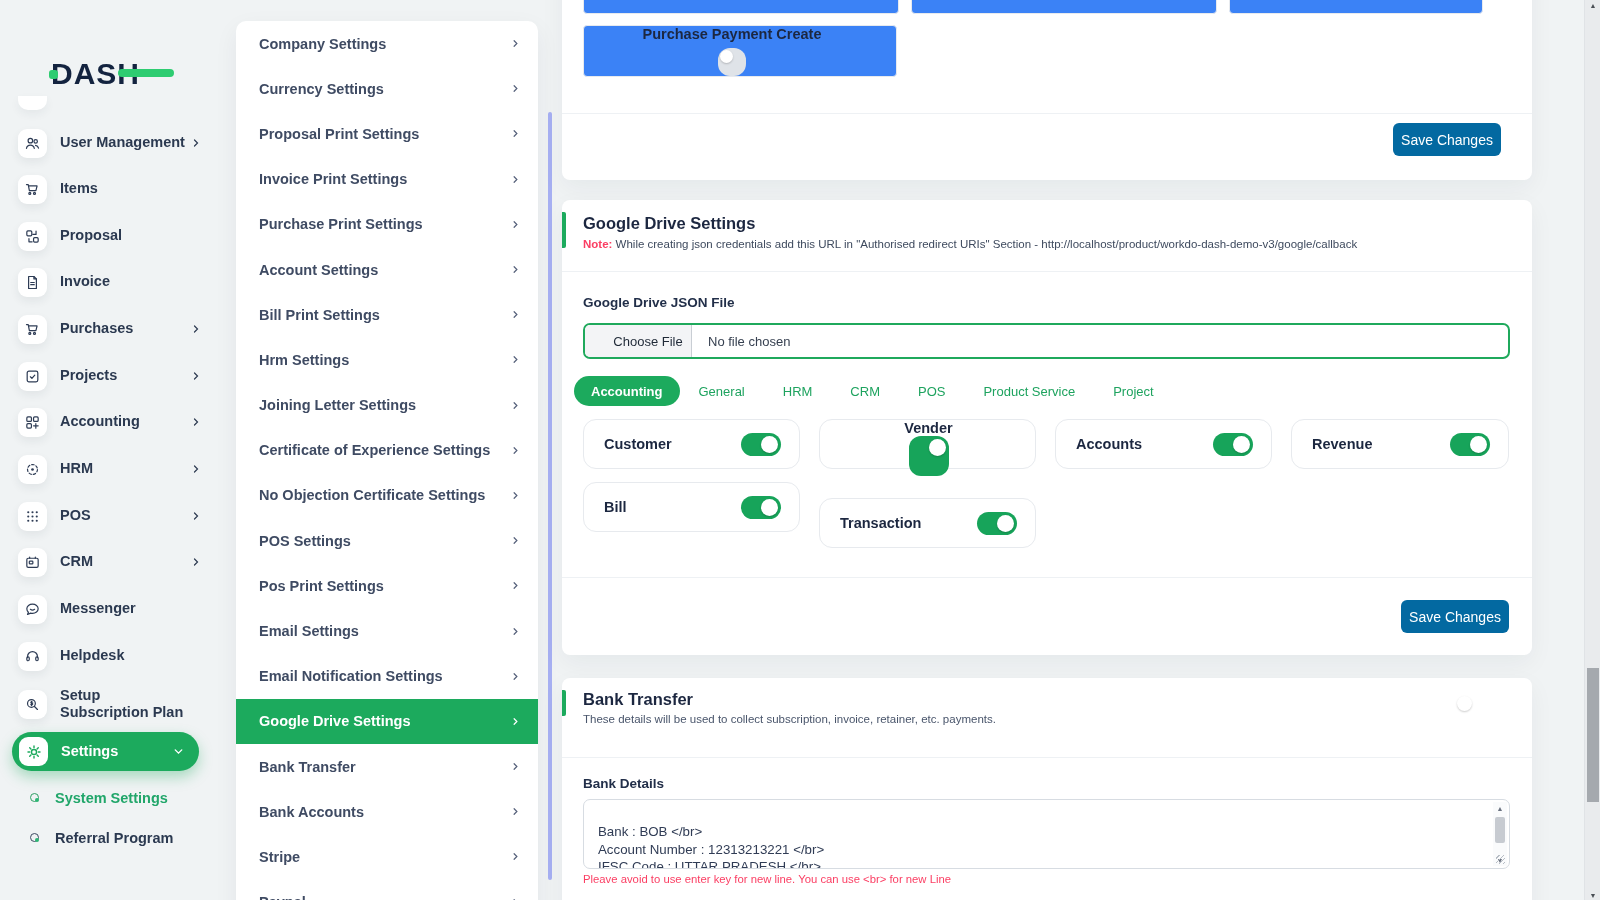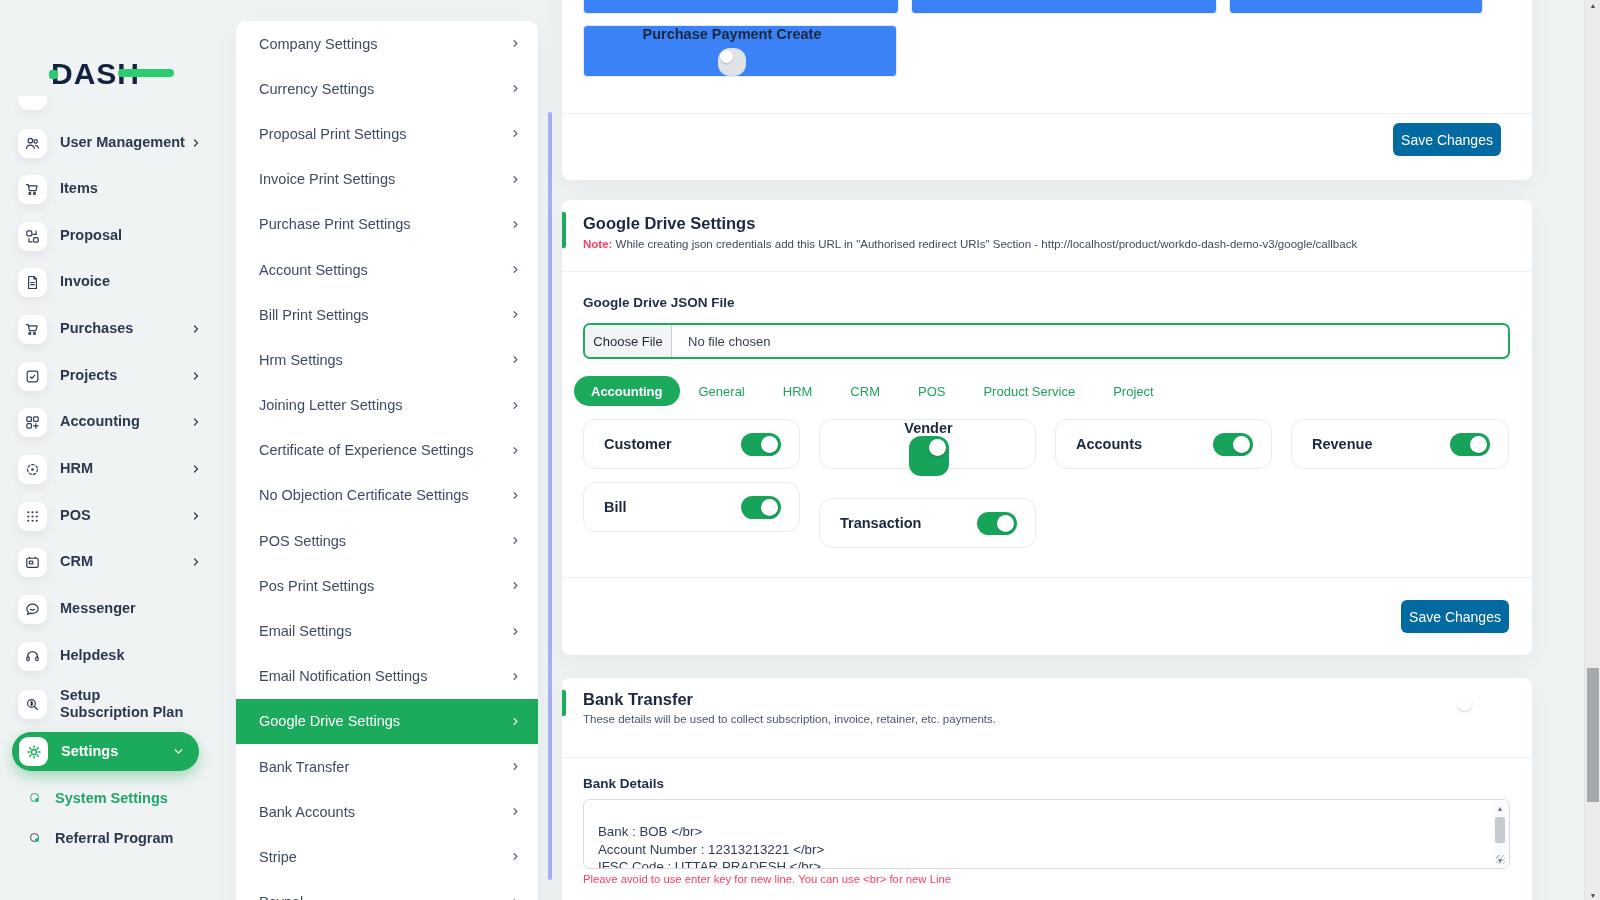--- a/index.html
+++ b/index.html
@@ -27,21 +27,21 @@
   .bullet{width:7px;height:7px;border-radius:50%;border:1.5px solid #3c4a61;position:relative;flex:0 0 7px;}
   .bullet:after{content:"";position:absolute;right:-1px;bottom:-1px;width:4px;height:4px;border-radius:50%;background:#2bb673;}
   .sub-item.active .bullet{border-color:#2f9e63;}
   .sub-label{margin-left:16px;font-size:14.5px;font-weight:600;color:#2b3950;}
   .sub-item.active .sub-label{color:#21a66a;}
 
   
   .smenu{position:absolute;left:236px;top:21px;width:302px;height:905px;background:#fff;border-radius:10px;
          box-shadow:0 8px 24px rgba(25,42,60,.06);overflow:hidden;}
   .sm-row{height:45.2px;display:flex;align-items:center;padding:0 17px 0 23px;cursor:pointer;}
-  .sm-label{flex:1;font-size:14.5px;font-weight:400;color:#3f4b63;}
+  .sm-label{flex:1;font-size:14.5px;font-weight:700;color:#3f4b63;}
   .sm-chev{color:#55607a;display:flex;}
   .sm-row.active{background:#1caa5d;}
   .sm-row.active .sm-label,.sm-row.active .sm-chev{color:#fff;}
   .smenu-scrollbar{position:absolute;left:548px;top:112px;width:4px;height:768px;border-radius:3px;background:#a6aff2;}
 
   
   .card{position:absolute;left:562px;width:970px;background:#fff;border-radius:8px;box-shadow:0 8px 24px rgba(25,42,60,.05);}
   .divider{position:absolute;left:0;width:970px;height:1px;background:#eef1f4;}
   .accent{position:absolute;left:0;width:4px;background:#1caa5d;border-radius:0 2px 2px 0;}
   .cut-box{position:absolute;border:1px solid #e7eaee;border-radius:4px;background:#3b82f6;flex-direction:column;}
@@ -59,21 +59,21 @@
   .switch{position:relative;width:40px;height:23px;border-radius:12px;background:#17a45a;flex:0 0 40px;cursor:pointer;}
   .switch .knob{position:absolute;top:3px;right:3px;width:17px;height:17px;border-radius:50%;background:#fff;box-shadow:0 1px 2px rgba(0,0,0,.2);}
   .switch.off{background:#dfe3e8;width:28px;height:17px;flex:0 0 28px;}
   .switch.off .knob{left:2px;right:auto;top:2px;width:13px;height:13px;}
   .switch.sm{width:33px;height:19px;flex:0 0 33px;}
   .switch.sm .knob{top:2px;right:2px;width:15px;height:15px;}
 
   .file-input{position:absolute;left:21px;top:123px;width:927px;height:36px;border:2px solid #1fa95c;border-radius:7px;
               background:#fff;box-sizing:border-box;display:flex;align-items:center;cursor:pointer;}
   .file-btn{width:86px;height:100%;background:#f3f4f6;border-right:1px solid #c9ced4;border-radius:5px 0 0 5px;
-            display:flex;align-items:center;justify-content:center;font-size:13px;color:#1f2937;}
+            display:flex;align-items:center;justify-content:center;font-size:13px;color:#1f2937;padding-left:20px;}
   .file-status{margin-left:16px;font-size:13px;color:#374151;}
 
   .tabs{position:absolute;left:12px;top:176px;display:flex;align-items:center;}
   .tab{font-size:13px;font-weight:500;color:#1ea35f;padding:0 19px;height:30px;display:flex;align-items:center;cursor:pointer;}
   .tab.active{background:#1caa5d;color:#fff;border-radius:17px;padding:0 17px;font-weight:600;}
 
   .textarea{position:absolute;left:21px;top:121px;width:927px;height:70px;border:1.5px solid #d7dce2;border-radius:7px;
             background:#fff;box-sizing:border-box;overflow:hidden;}
   .ta-lines{position:absolute;left:14px;top:23px;font-size:13.3px;line-height:17.6px;color:#303c55;white-space:pre;}
   .ta-sb{position:absolute;right:2px;top:2px;bottom:2px;width:14px;background:#fafbfc;}

